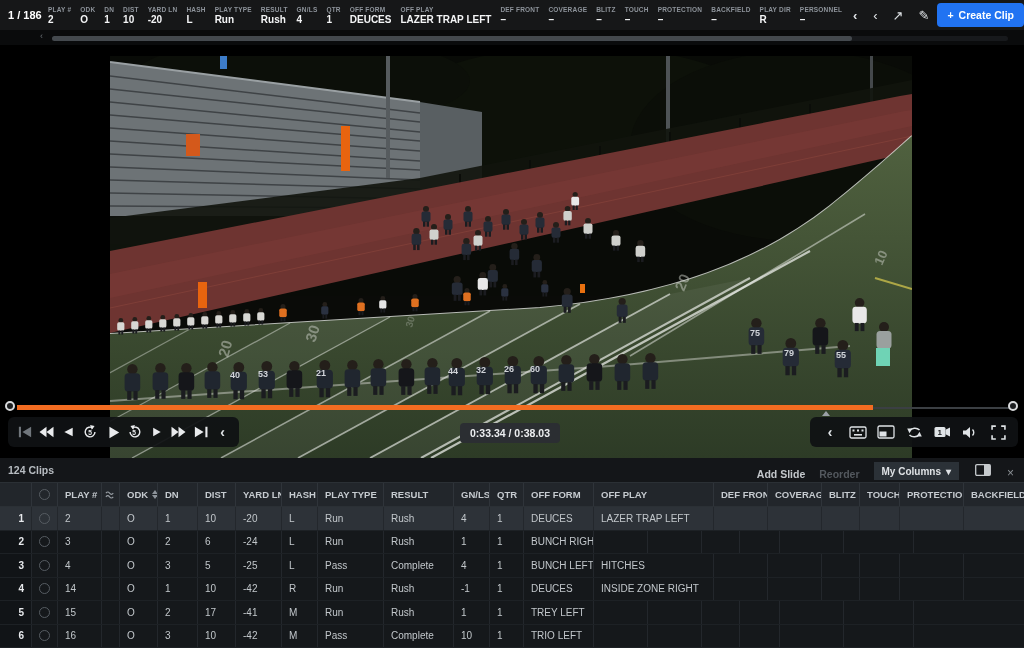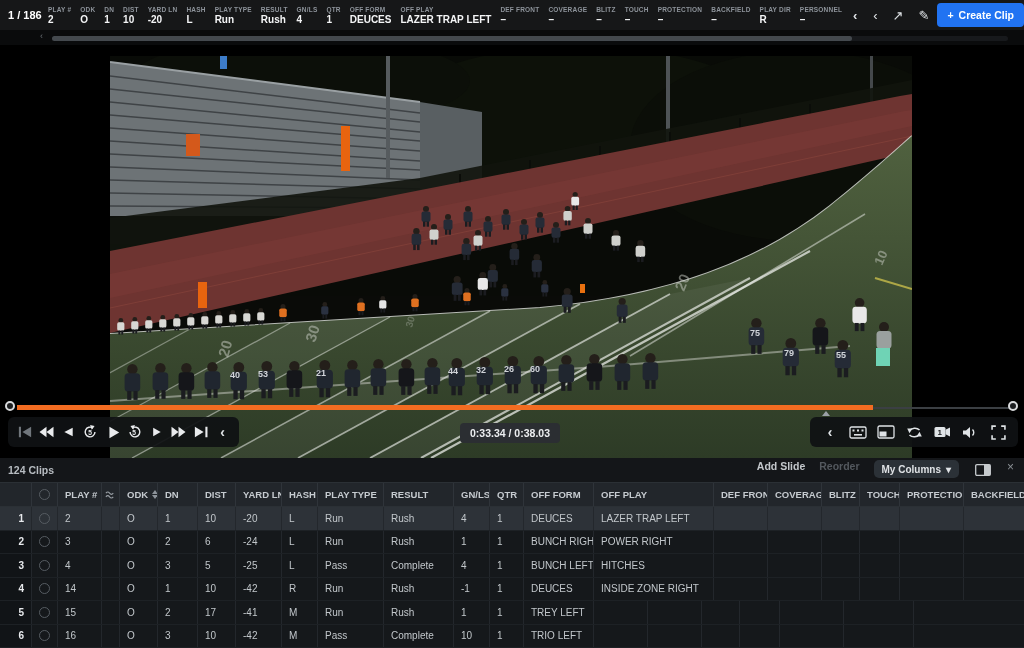--- a/index.html
+++ b/index.html
@@ -49,25 +49,25 @@
   .timebox{position:absolute;left:460px;top:378px;height:20px;background:#2b2e32;border-radius:4px;
            display:flex;align-items:center;padding:0 10px;font-size:10.5px;font-weight:bold;color:#eceef0;}
   .vright{position:absolute;right:6px;top:372px;height:30px;display:flex;align-items:center;gap:8px;
           background:rgba(15,17,19,.93);border-radius:6px;padding:0 10px;}
   .vbtn{width:20px;height:20px;display:flex;align-items:center;justify-content:center;cursor:pointer;}
 
   
   .tsec{position:absolute;top:458px;left:0;width:1024px;height:206px;background:#101214;overflow:hidden;}
   .tbar{height:24px;display:flex;align-items:center;padding:0 10px 0 8px;background:#141619;}
   .ttitle{font-size:10.5px;font-weight:bold;color:#b7bcc1;}
-  .tbar-right{margin-left:auto;display:flex;align-items:flex-start;gap:14px;}
+  .tbar-right{margin-left:auto;display:flex;align-items:flex-end;gap:14px;}
   .act{font-size:10.5px;font-weight:bold;cursor:pointer;}
   .act.add{color:#c3c7cb;}
   .act.reorder{color:#53585e;}
-  .mycols{height:18px;background:#2b3137;border:none;border-radius:5px;color:#dfe2e5;font-size:10px;
+  .mycols{height:18px;background:#2b3137;border:none;border-radius:0;color:#dfe2e5;font-size:10px;
           font-weight:bold;display:flex;align-items:center;gap:5px;padding:0 8px;font-family:inherit;cursor:pointer;}
   .closex{color:#8a8f94;font-size:12px;cursor:pointer;}
 
   .thead{display:flex;height:25px;background:#22262b;border-top:1px solid #2b3035;border-bottom:1px solid #2b3035;}
   .hc{padding:0 7px;display:flex;align-items:center;gap:4px;font-size:9.5px;font-weight:bold;color:#c6cbd0;
       border-right:1px solid #2f343a;white-space:nowrap;overflow:hidden;flex:0 0 auto;cursor:pointer;}
   .trow{display:flex;height:23.5px;border-bottom:1px solid #1d2125;background:#15181b;}
   .trow.selected{background:#2d3238;}
   .trow.selected .tc.num{background:#2d3238;}
   .tc{padding:0 7px;display:flex;align-items:center;font-size:10px;color:#c2c7cb;border-right:1px solid #23272c;
@@ -599,21 +599,20 @@
     <div class="tc w-odk">O</div>
     <div class="tc w-dn">2</div>
     <div class="tc w-dist">6</div>
     <div class="tc w-yl">-24</div>
     <div class="tc w-hash">L</div>
     <div class="tc w-pt">Run</div>
     <div class="tc w-res">Rush</div>
     <div class="tc w-gl">1</div>
     <div class="tc w-qtr">1</div>
     <div class="tc w-of">BUNCH RIGHT</div>
-    <div class="tc w-op">POWER RIGHT</div>
     <div class="tc w-df"></div>
     <div class="tc w-cv"></div>
     <div class="tc w-bl"></div>
     <div class="tc w-tc2"></div>
     <div class="tc w-pr"></div>
     <div class="tc w-bf"></div>
   </div>
         <div class="trow">
     <div class="tc num w-num">3</div>
     <div class="tc w-chk">

